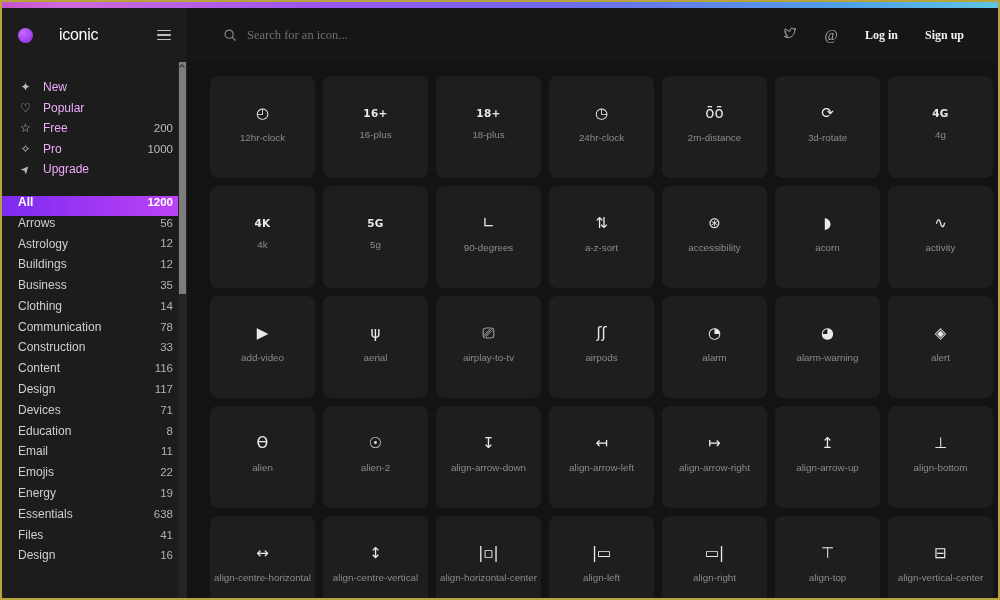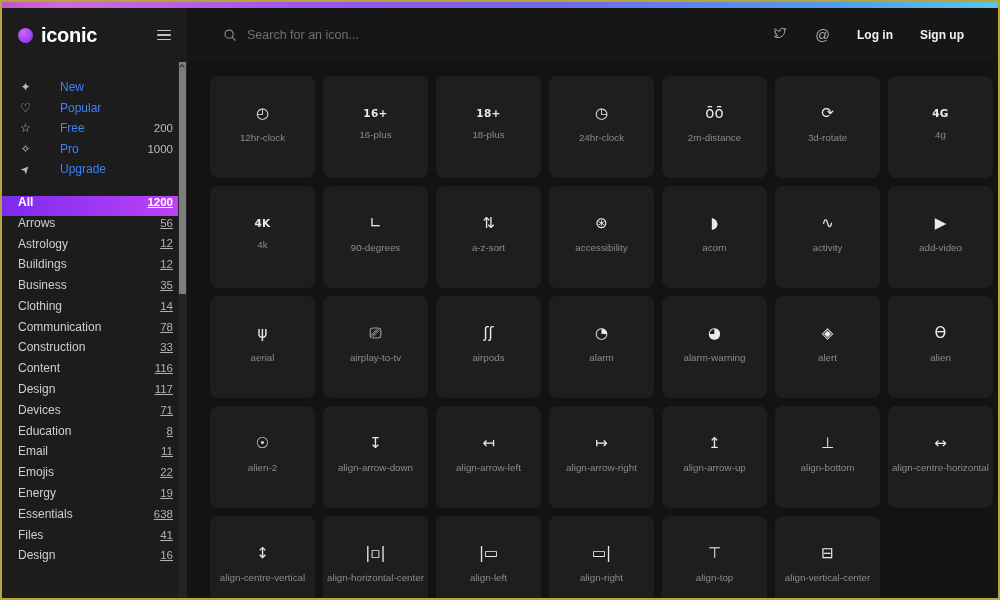--- a/index.html
+++ b/index.html
@@ -10,49 +10,49 @@
            border:2px solid #b8a43c; overflow:hidden; }
   .grad-bar { height:6px; width:100%;
     background:linear-gradient(90deg,#c454c8 0%,#d06ad8 6%,#9a55ec 32%,#7069e8 55%,#4f9fe8 84%,#5ec4e4 100%); }
 
   
   .topbar { display:flex; height:54px; }
   .topbar-left { width:185px; background:#1c1c1c; display:flex; align-items:center;
                  padding:0 16px; flex:0 0 auto; }
   .logo-dot { width:15px; height:15px; border-radius:50%;
               background:radial-gradient(circle at 35% 30%, #c968fa, #9b3df0 70%); }
-  .brand { color:#fff; font-weight:700; font-size:20px; letter-spacing:-.3px; margin-left:8px; }
+  .brand { color:#fff; font-weight:400; font-size:16px; letter-spacing:-.3px; margin-left:26px; }
   .hamburger { margin-left:auto; display:flex; flex-direction:column; gap:3px; cursor:pointer; }
   .hamburger i { display:block; width:14px; height:1.6px; background:#c2c2c2; border-radius:1px; }
 
   .topbar-main { flex:1; background:#161616; display:flex; align-items:center;
-                 padding:0 34px 0 36px; }
+                 padding:0 34px 0 36px;font-family:Liberation Serif, serif; }
   .search { display:flex; align-items:center; gap:10px; cursor:text; }
   .search-ph { color:#6f6f6f; font-size:12.5px; }
   .top-actions { margin-left:auto; display:flex; align-items:center; gap:27px; }
   .tw, .at { color:#a8a8a8; cursor:pointer; }
   .at { font-size:14.5px; }
   .top-link { color:#f2f2f2; font-size:12px; font-weight:600; cursor:pointer; text-decoration:none; }
 
   
   .body { display:flex; height:536px; }
 
   .sidebar { position:relative; width:185px; flex:0 0 auto; background:#1c1c1c;
              padding-top:15px; overflow:hidden; }
   .sidebar ul { list-style:none; }
   .side-row { display:flex; align-items:center; height:20.5px; padding:0 14px 0 16px; cursor:pointer; }
   .qicon { width:15px; color:#b9b9b9; font-size:12px; font-family:"DejaVu Sans",sans-serif;
            margin-right:10px; text-align:center; }
   [data-name="paper-plane-icon"] { display:inline-block; transform:rotate(-48deg); font-size:11px; }
-  .qlabel { color:#3b82f6; font-size:12px;margin-left:17px; }
+  .qlabel { color:#f0abfc; font-size:12px; }
   .qcount { margin-left:auto; color:#bdbdbd; font-size:11.5px;text-align:right; }
   #categories { margin-top:16px; }
   .cat-row { display:flex; align-items:center; height:20.8px; padding:0 14px 8px 16px; cursor:pointer; }
   .clabel { color:#cfcfcf; font-size:12px; }
-  .ccount { margin-left:auto; color:#b2b2b2; font-size:11.5px;text-decoration:underline; }
+  .ccount { margin-left:auto; color:#b2b2b2; font-size:11.5px; }
   .cat-row.sel { background:linear-gradient(90deg,#7c2bf0 0%,#a437f2 55%,#c044f5 100%); }
   .cat-row.sel .clabel, .cat-row.sel .ccount { color:#fff; font-weight:700; }
 
   .sb-track { position:absolute; top:0; right:0; width:9px; height:100%; background:#242424; }
   .sb-thumb { position:absolute; top:0; left:1px; width:7px; height:232px; background:#7d7d7d;
               cursor:pointer; }
   .sb-caret { position:absolute; top:3px; left:1.2px; width:4px; height:4px;
               border-left:1.5px solid #2c2c2c; border-top:1.5px solid #2c2c2c;
               transform:rotate(45deg); }
 
@@ -237,20 +237,24 @@
     <span class="ilabel" data-name="icon-card-label">3d-rotate</span>
   </div>
           <div class="card" data-name="icon-card-4g">
     <span class="glyph txt" data-name="4g-icon">4G</span>
     <span class="ilabel" data-name="icon-card-label">4g</span>
   </div>
           <div class="card" data-name="icon-card-4k">
     <span class="glyph txt" data-name="4k-icon">4K</span>
     <span class="ilabel" data-name="icon-card-label">4k</span>
   </div>
+          <div class="card" data-name="icon-card-5g">
+    <span class="glyph txt" data-name="5g-icon">5G</span>
+    <span class="ilabel" data-name="icon-card-label">5g</span>
+  </div>
           <div class="card" data-name="icon-card-90-degrees">
     <span class="glyph" data-name="90-degrees-icon">∟</span>
     <span class="ilabel" data-name="icon-card-label">90-degrees</span>
   </div>
           <div class="card" data-name="icon-card-a-z-sort">
     <span class="glyph" data-name="a-z-sort-icon">⇅</span>
     <span class="ilabel" data-name="icon-card-label">a-z-sort</span>
   </div>
           <div class="card" data-name="icon-card-accessibility">
     <span class="glyph" data-name="accessibility-icon">⊛</span>

